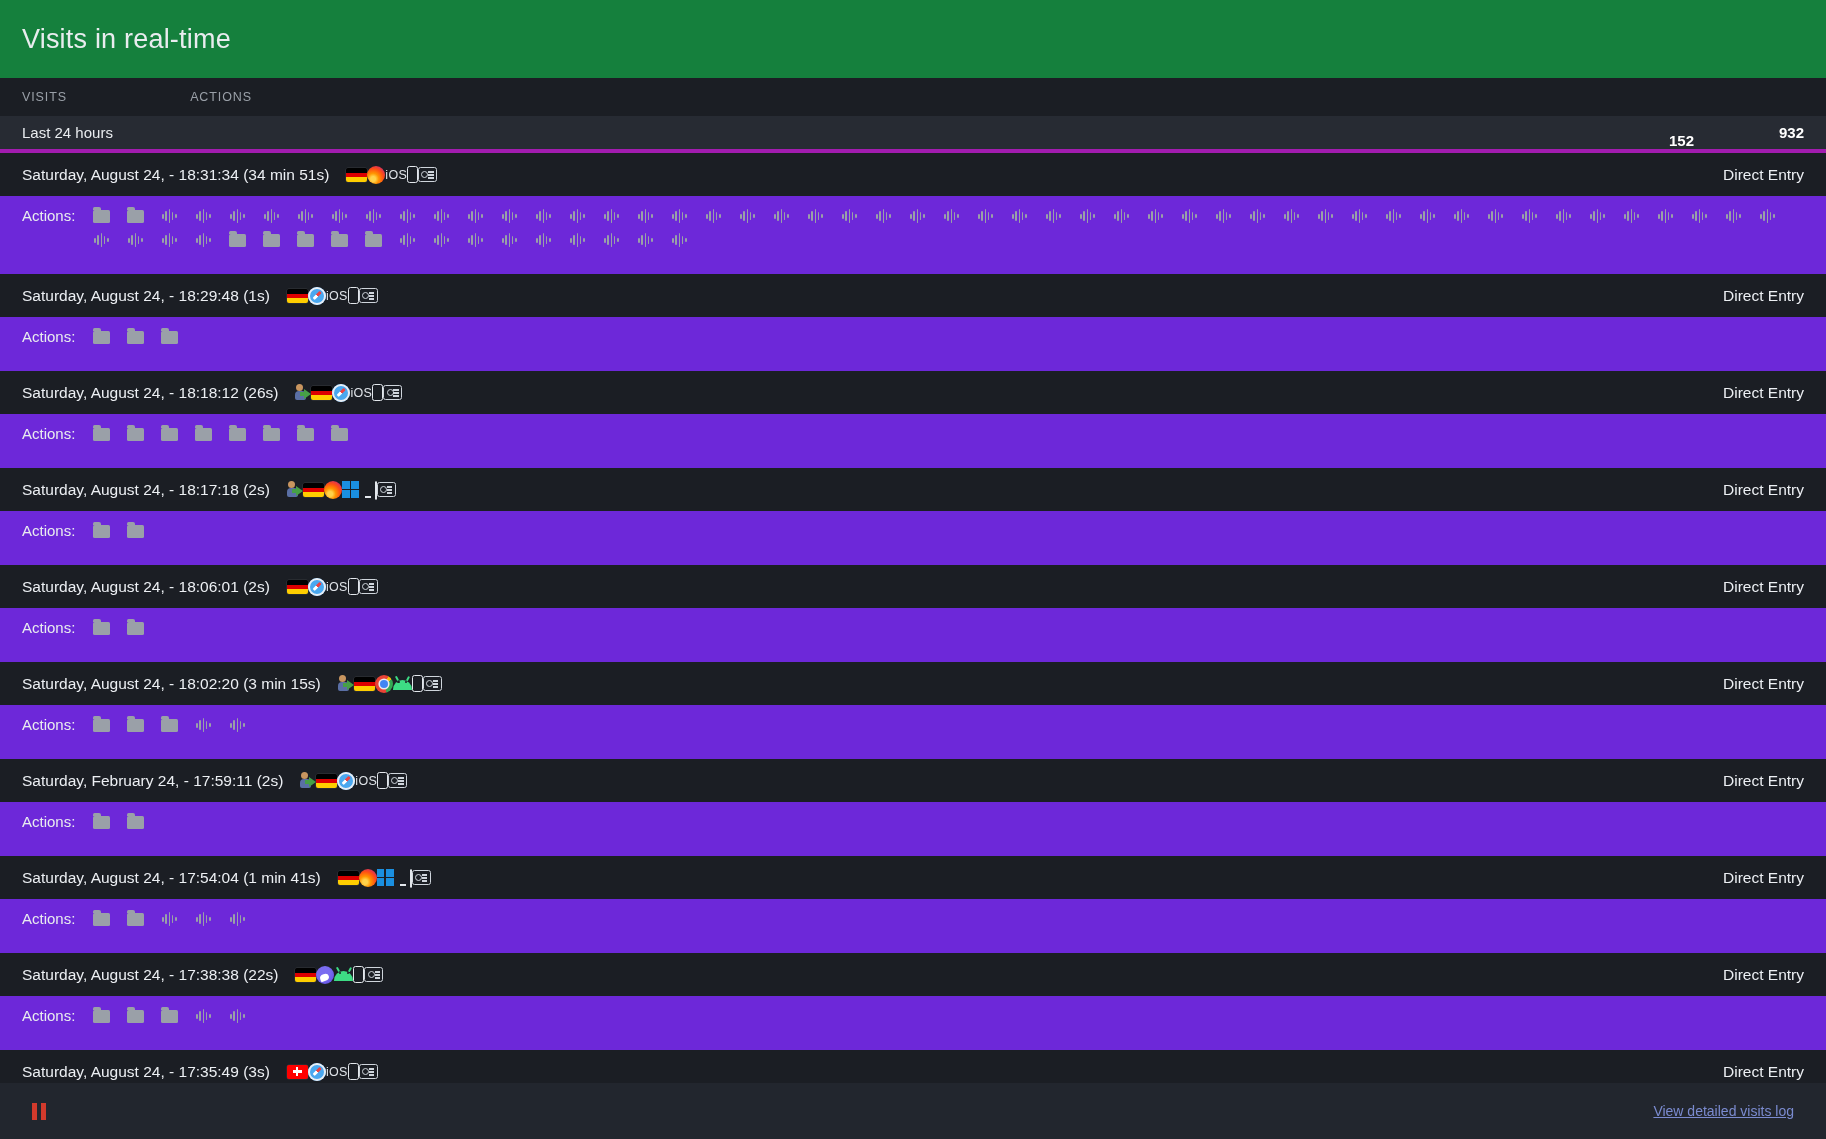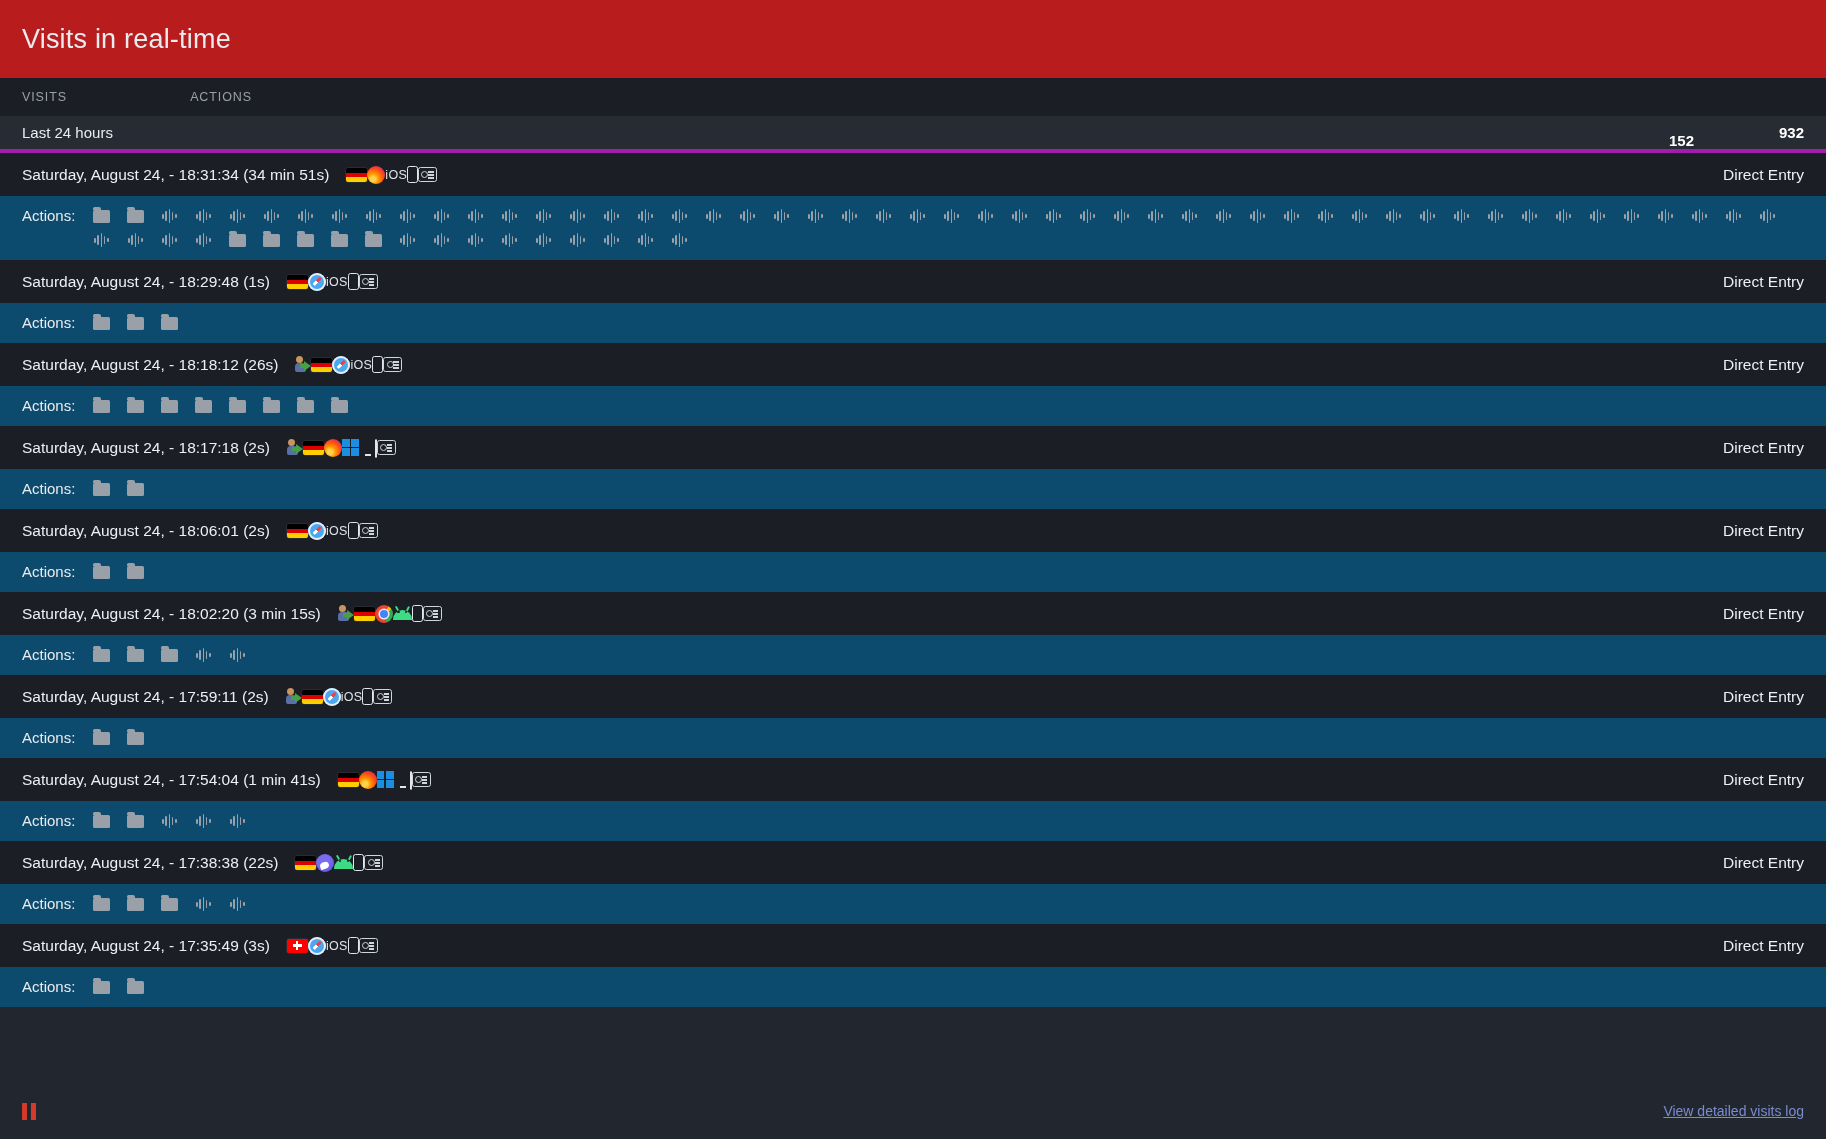--- a/index.html
+++ b/index.html
@@ -15,21 +15,21 @@
     height: 1139px;
     background: #22262e;
     display: flex;
     flex-direction: column;
   }
   .widget-header {
     height: 78px;
     display: flex;
     align-items: center;
     padding: 0 22px;
-    background: #b91c1c;
+    background: #15803d;
     flex: 0 0 auto;
   }
   .widget-title {
     color: #e9ecef;
     font-size: 27px;
     font-weight: 400;
     letter-spacing: 0.2px;
   }
   .table-head {
     display: flex;
@@ -267,22 +267,22 @@
     content: ""; position: absolute; right: 2.4px; top: 3.4px;
     width: 5.5px; height: 1.4px; background: #cfd5dc;
     box-shadow: 0 3px 0 0 #cfd5dc, 0 6px 0 0 #cfd5dc;
   }
 
   
   .actions-row {
     display: flex;
     align-items: flex-start;
     min-height: 39px;
-    padding: 10px 22px 10px 22px;
-    background: #0c4a6e;
+    padding: 10px 22px 24px 22px;
+    background: #6d28d9;
   }
   .actions-label {
     color: #e9ecef; font-size: 15px; margin-right: 14px;
     flex: 0 0 auto; line-height: 20px;
   }
   .actions-icons {
     display: flex; flex-wrap: wrap; align-items: center;
     column-gap: 10px; row-gap: 4px; flex: 1 1 auto;
   }
   .act {
@@ -309,21 +309,21 @@
   }
   .ico-wave i:nth-child(1) { height: 5px; }
   .ico-wave i:nth-child(2) { height: 10px; }
   .ico-wave i:nth-child(3) { height: 14px; }
   .ico-wave i:nth-child(4) { height: 8px; }
   .ico-wave i:nth-child(5) { height: 4px; }
 
   
   .widget-footer {
     display: flex; align-items: center; justify-content: space-between;
-    padding: 0 22px; height: 56px; background: #22262e; flex: 0 0 auto;
+    padding: 0 32px; height: 56px; background: #22262e; flex: 0 0 auto;
   }
   .pause-btn {
     width: 16px; height: 17px; display: flex; gap: 4px;
     cursor: pointer; background: none; border: none; padding: 0;
   }
   .pause-btn i { display: block; width: 5px; height: 17px; background: #d33a2c; }
   .footer-link {
     color: #7b8bd0; font-size: 14px; text-decoration: underline;
     cursor: pointer;
   }
@@ -1179,21 +1179,21 @@
               <i></i>
               <i></i>
               <i></i>
               <i></i>
             </span>
           </span>
         </div>
       </div>
       <div class="visit-row">
         <div class="visit-left">
-          <span class="visit-datetime">Saturday, August 24, - 17:59:11 (2s)</span>
+          <span class="visit-datetime">Saturday, February 24, - 17:59:11 (2s)</span>
           <div class="icon-slot">
             <span class="ret-visitor">
               <span class="ret-head"></span>
               <span class="ret-body"></span>
               <span class="ret-arrow-tail"></span>
               <span class="ret-arrow"></span>
             </span>
           </div>
           <div class="icon-slot">
             <span class="flag flag-de"></span>

